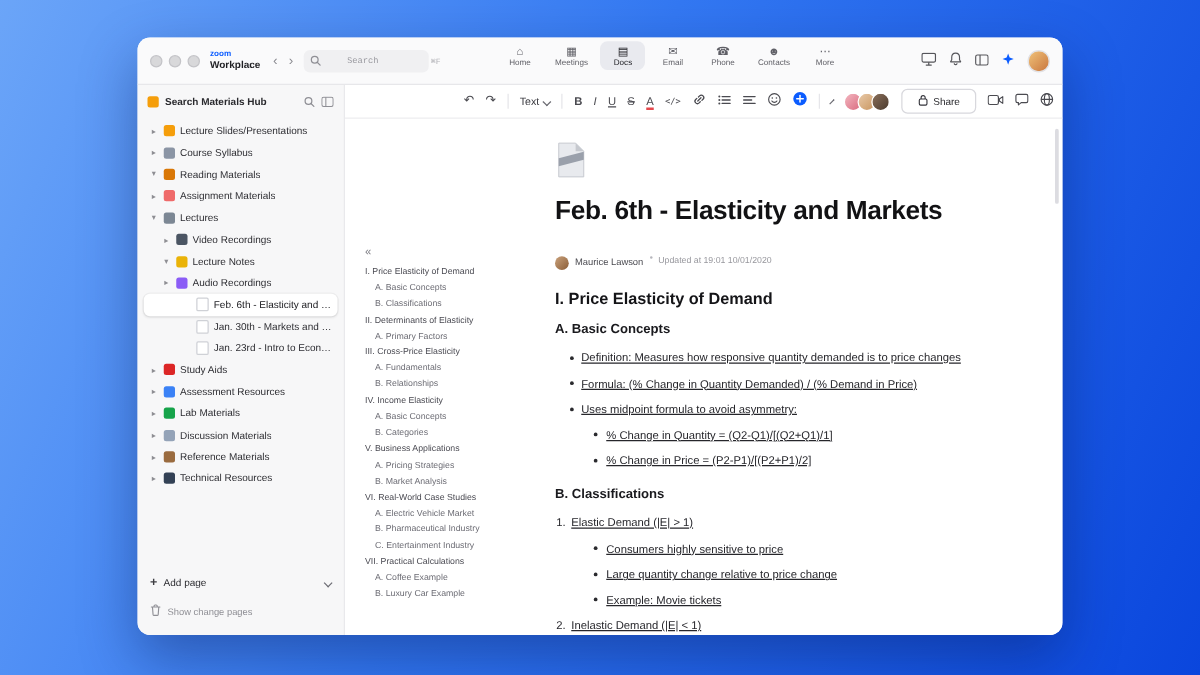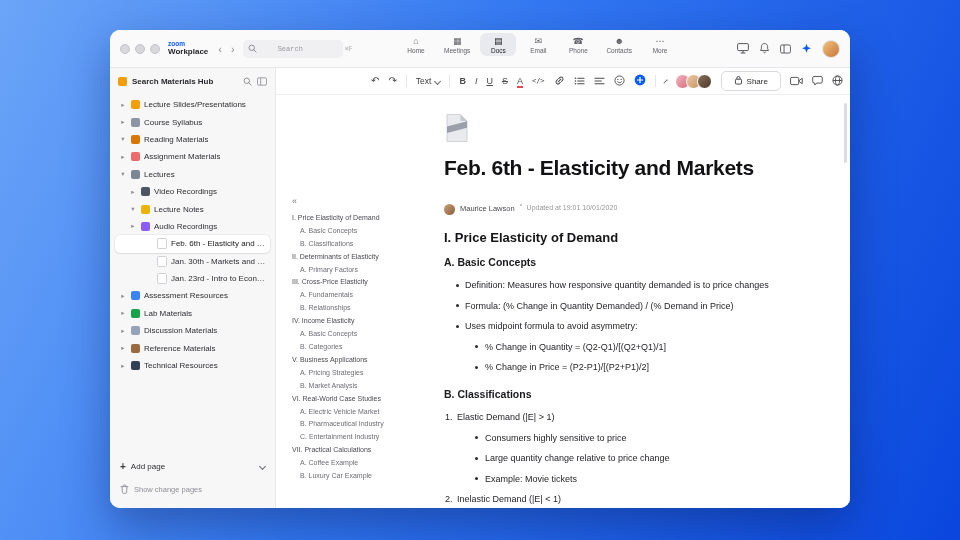--- a/index.html
+++ b/index.html
@@ -97,21 +97,21 @@
   .doccontent{margin-left:168px;width:342px;padding-top:18px;}
   .doctitle{font-size:21px;line-height:25px;font-weight:bold;color:#121214;letter-spacing:-0.3px;margin-top:8px;}
   .byline{display:flex;align-items:flex-start;gap:5px;margin-top:24px;height:11px;}
   .byav{width:11px;height:11px;border-radius:50%;background:linear-gradient(135deg,#caa27c,#8a5c36);flex:none;}
   .byname{font-size:7.5px;color:#4a4a50;}
   .bysep{width:2px;height:2px;border-radius:50%;background:#b6b6bc;}
   .byupd{font-size:7px;color:#97979d;}
   .bh2{font-size:13px;line-height:13px;font-weight:bold;color:#141417;margin:16px 0 0;}
   .bh3{font-size:10.5px;line-height:11px;font-weight:bold;color:#1a1a1e;margin:13px 0 12px;}
   .bh3.gaptop{margin-top:16px;}
-  .li{position:relative;font-size:9px;line-height:11px;margin-bottom:9.5px;color:#26262b;}
+  .li{position:relative;font-size:9px;line-height:11px;margin-bottom:9.5px;color:#26262b;text-decoration:underline;}
   .li .dot{position:absolute;top:3.5px;width:3px;height:3px;border-radius:50%;background:#2a2a2e;}
   .l1{padding-left:21px;}  .l1 .dot{left:12px;}
   .l2{padding-left:41px;}  .l2 .dot{left:31px;}
   .ln{padding-left:13px;}
   .nmark{position:absolute;left:1px;}
   .docscroll{position:absolute;right:3px;top:8px;width:3px;height:60px;border-radius:2px;background:#dcdce1;}
   
   .c-orange{background:#f59e0b;} .c-grayblue{background:#8b95a5;} .c-amber{background:#d97706;}
   .c-pink{background:#ef6a6a;} .c-gray{background:#7c8794;} .c-dark{background:#4b5563;}
   .c-purple{background:#8b5cf6;} .c-yellow{background:#eab308;} .c-red{background:#dc2626;}
@@ -276,20 +276,25 @@
         </div>
         <div class="titem ind2">
           <span class="chev"></span>
           <span class="pageic"></span>
           <span class="tlabel">Jan. 30th - Markets and P...</span>
         </div>
         <div class="titem ind2">
           <span class="chev"></span>
           <span class="pageic"></span>
           <span class="tlabel">Jan. 23rd - Intro to Econo...</span>
+        </div>
+        <div class="titem">
+          <span class="chev">▸</span>
+          <span class="chip c-red"></span>
+          <span class="tlabel">Study Aids</span>
         </div>
         <div class="titem">
           <span class="chev">▸</span>
           <span class="chip c-blue"></span>
           <span class="tlabel">Assessment Resources</span>
         </div>
         <div class="titem">
           <span class="chev">▸</span>
           <span class="chip c-green"></span>
           <span class="tlabel">Lab Materials</span>

